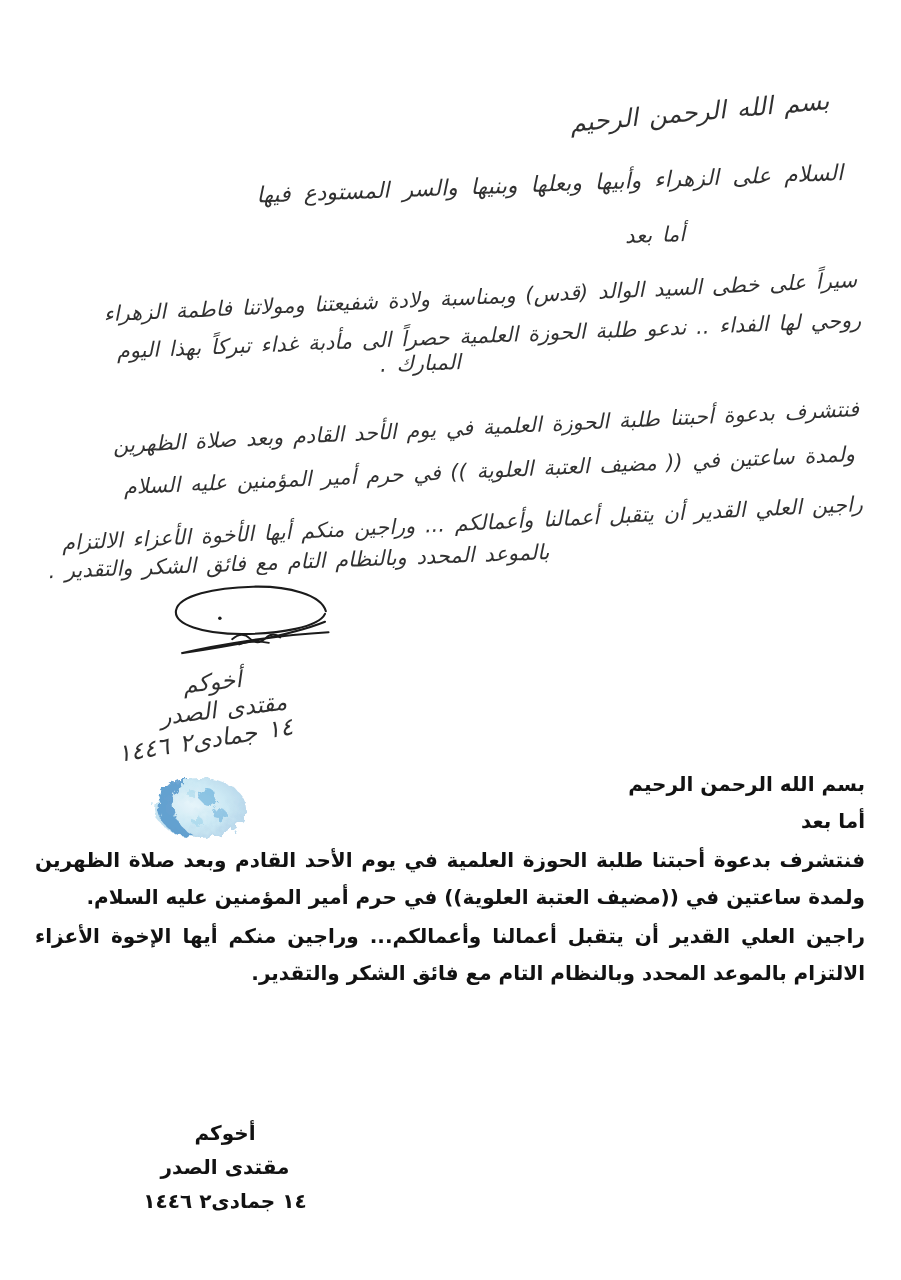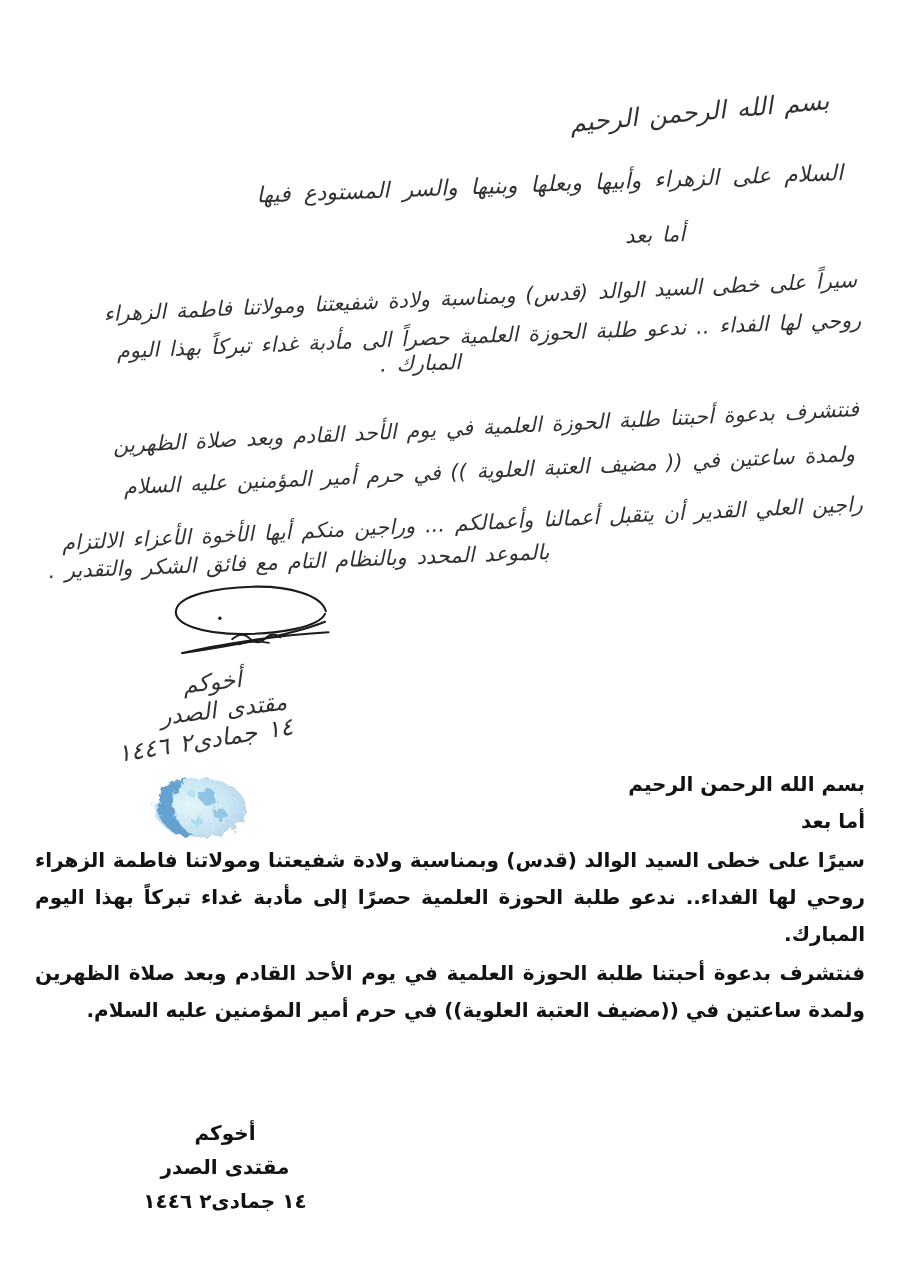--- a/index.html
+++ b/index.html
@@ -102,22 +102,22 @@
       <circle cx="62" cy="25" r="8" opacity="0.65" fill="#4a9fd4"></circle>
       <circle cx="74" cy="42" r="6" opacity="0.55" fill="#4a9fd4"></circle>
       <circle cx="52" cy="50" r="5" opacity="0.6" fill="#8ccbe6"></circle>
       <circle cx="44" cy="20" r="4" opacity="0.5" fill="#8ccbe6"></circle>
     </g>
   </svg>
 
   <div class="typed">
     <p class="single">بسم الله الرحمن الرحيم</p>
     <p class="single">أما بعد</p>
-    <p>سيرًا على خطى السيد الوالد (قدس) وبمناسبة ولادة شفيعتنا ومولاتنا فاطمة الزهراء روحي لها الفداء.. ندعو طلبة الحوزة العلمية حصرًا إلى مأدبة غداء تبركاً بهذا اليوم المبارك.</p>
     <p>فنتشرف بدعوة أحبتنا طلبة الحوزة العلمية في يوم الأحد القادم وبعد صلاة الظهرين ولمدة ساعتين في ((مضيف العتبة العلوية)) في حرم أمير المؤمنين عليه السلام.</p>
+    <p>راجين العلي القدير أن يتقبل أعمالنا وأعمالكم... وراجين منكم أيها الإخوة الأعزاء الالتزام بالموعد المحدد وبالنظام التام مع فائق الشكر والتقدير.</p>
   </div>
 
   <div class="typed-signoff">
     <div>أخوكم</div>
     <div>مقتدى الصدر</div>
     <div>١٤ جمادى٢ ١٤٤٦</div>
   </div>
 
 </div>
 

